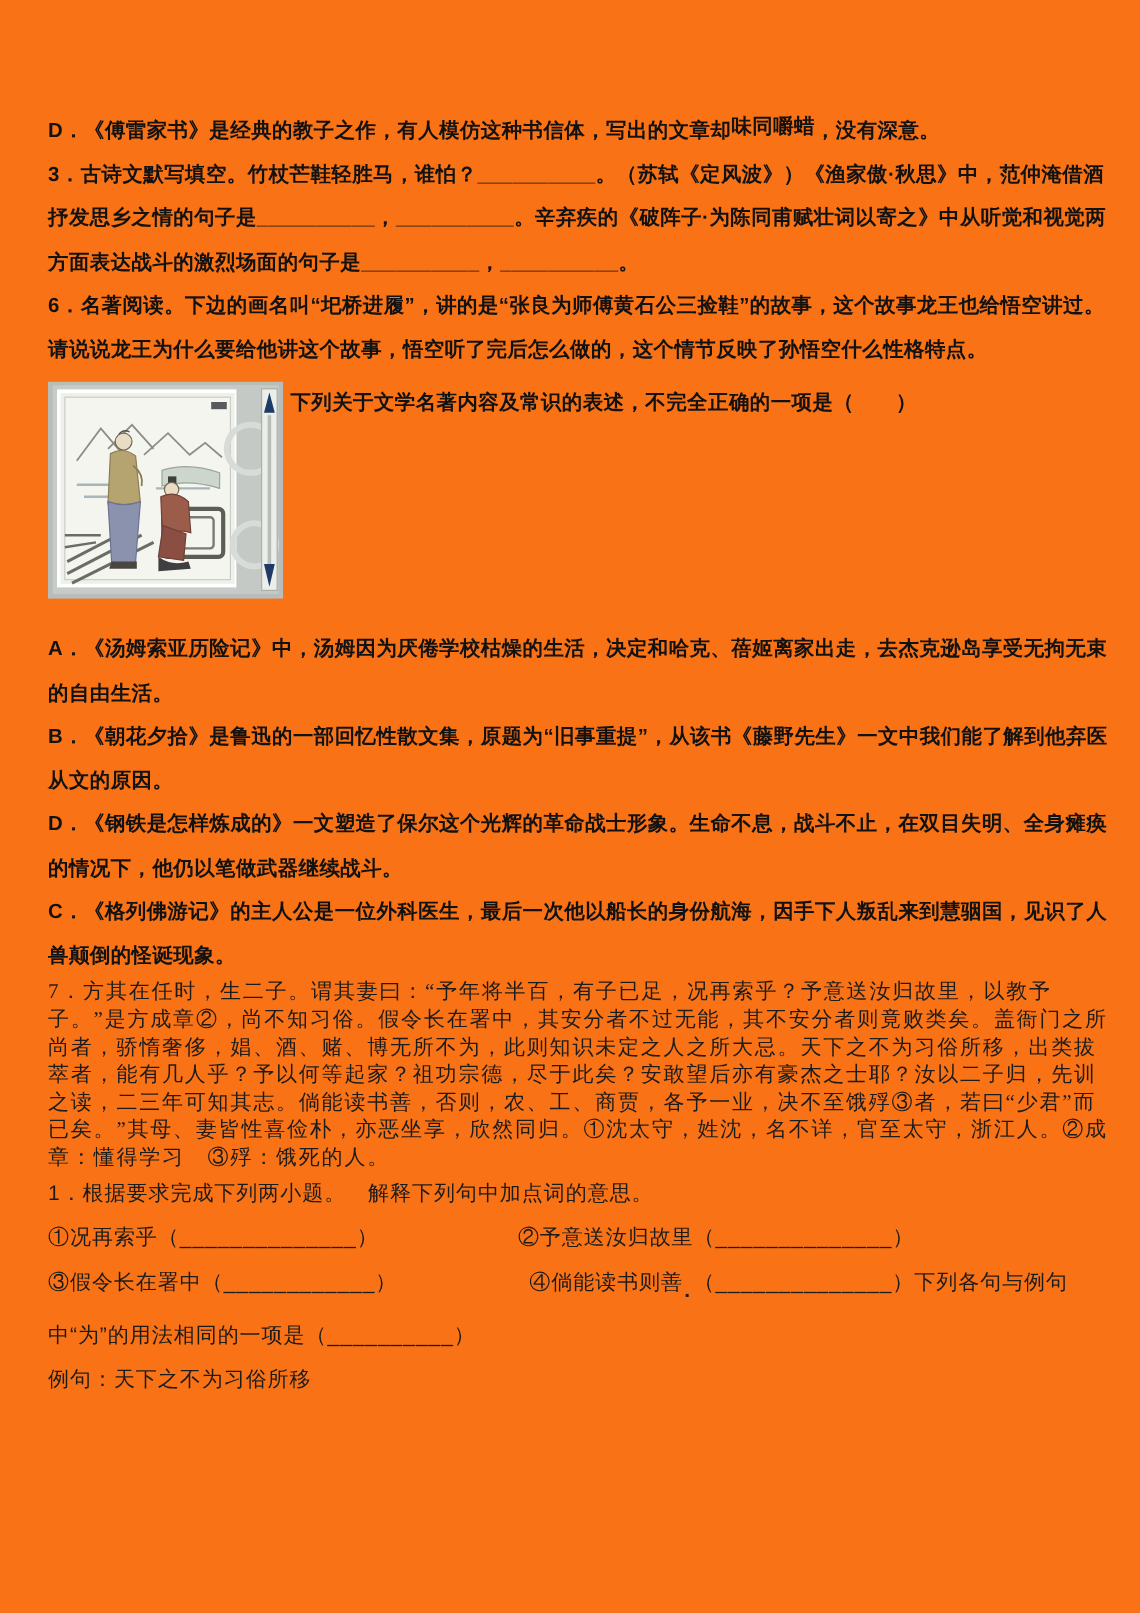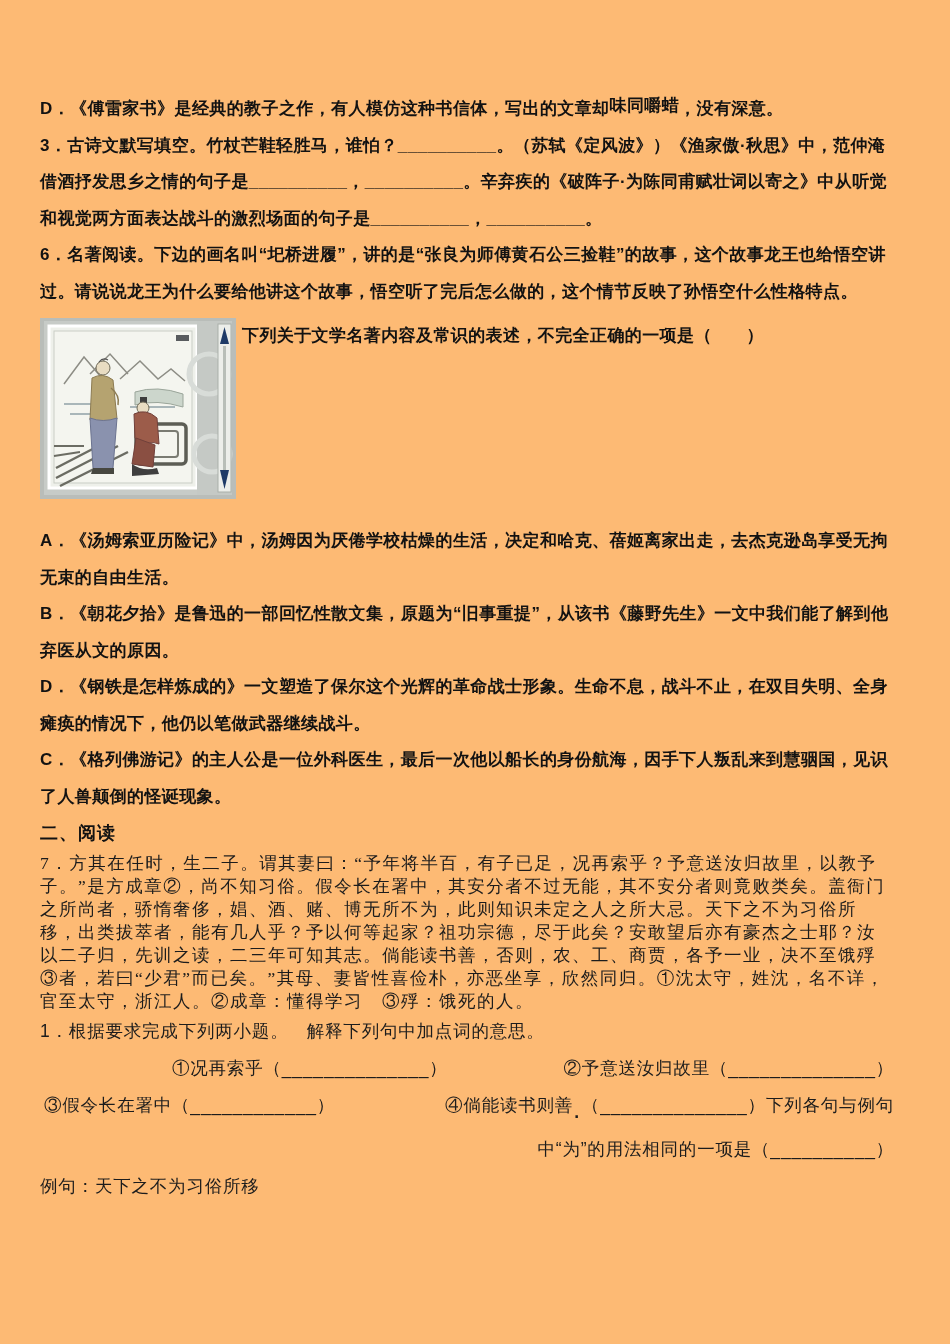--- a/index.html
+++ b/index.html
@@ -5,22 +5,22 @@
   html,body { margin:0; padding:0; background:#ffffff; }
   body {
     width:950px; height:1344px;
     color:#121212;
     font-family:"Liberation Sans", sans-serif;
     overflow:hidden;
   }
   .page {
     box-sizing:border-box;
     width:950px; height:1344px;
-    padding:88px 56px 0 40px;
-    background:#fdba74;
+    padding:88px 24px 0 40px;
+    background:#f97316;
   }
   p { margin:0; word-break:break-all; }
 
   
   .hei {
     font-family:"Liberation Sans", sans-serif;
     font-weight:700;
     font-size:17px;
     line-height:36.5px;
     letter-spacing:0.4px;
@@ -54,21 +54,21 @@
   .stem { margin-left:6px; }
 
   .gap1 { display:inline-block; width:116px; }
   .gap2 { display:inline-block; width:110px; }
   .dotmark {
     display:inline-block;
     vertical-align:-7px;
     font-weight:700;
     margin:0 2px 0 1px;
   }
-  .blankrow { white-space:normal;text-align:right; }
+  .blankrow { white-space:normal; }
 </style>
 </head>
 <body>
 
 <div class="page">
 
   <p class="hei">
     <span>D．《傅雷家书》是经典的教子之作，有人模仿这种书信体，写出的文章却</span><span class="raised">味同嚼蜡</span><span>，没有深意。</span>
   </p>
 
@@ -135,21 +135,20 @@
       </g>
     </svg>
     <p class="hei stem">下列关于文学名著内容及常识的表述，不完全正确的一项是（　　）</p>
   </div>
 
   <p class="hei">A．《汤姆索亚历险记》中，汤姆因为厌倦学校枯燥的生活，决定和哈克、蓓姬离家出走，去杰克逊岛享受无拘无束的自由生活。</p>
   <p class="hei">B．《朝花夕拾》是鲁迅的一部回忆性散文集，原题为“旧事重提”，从该书《藤野先生》一文中我们能了解到他弃医从文的原因。</p>
   <p class="hei">D．《钢铁是怎样炼成的》一文塑造了保尔这个光辉的革命战士形象。生命不息，战斗不止，在双目失明、全身瘫痪的情况下，他仍以笔做武器继续战斗。</p>
   <p class="hei">C．《格列佛游记》的主人公是一位外科医生，最后一次他以船长的身份航海，因手下人叛乱来到慧骃国，见识了人兽颠倒的怪诞现象。</p>
 
-  <p class="hei section-heading">二、阅读</p>
 
   <p class="kai">7．方其在任时，生二子。谓其妻曰：“予年将半百，有子已足，况再索乎？予意送汝归故里，以教予子。”是方成章②，尚不知习俗。假令长在署中，其安分者不过无能，其不安分者则竟败类矣。盖衙门之所尚者，骄惰奢侈，娼、酒、赌、博无所不为，此则知识未定之人之所大忌。天下之不为习俗所移，出类拔萃者，能有几人乎？予以何等起家？祖功宗德，尽于此矣？安敢望后亦有豪杰之士耶？汝以二子归，先训之读，二三年可知其志。倘能读书善，否则，农、工、商贾，各予一业，决不至饿殍③者，若曰“少君”而已矣。”其母、妻皆性喜俭朴，亦恶坐享，欣然同归。①沈太守，姓沈，名不详，官至太守，浙江人。②成章：懂得学习　③殍：饿死的人。</p>
 
   <p class="song">1．根据要求完成下列两小题。　解释下列句中加点词的意思。</p>
 
   <p class="song blankrow">
     <span>①况再索乎（______________）</span><span class="gap1"></span><span>②予意送汝归故里（______________）</span>
   </p>
 
   <p class="song blankrow">

